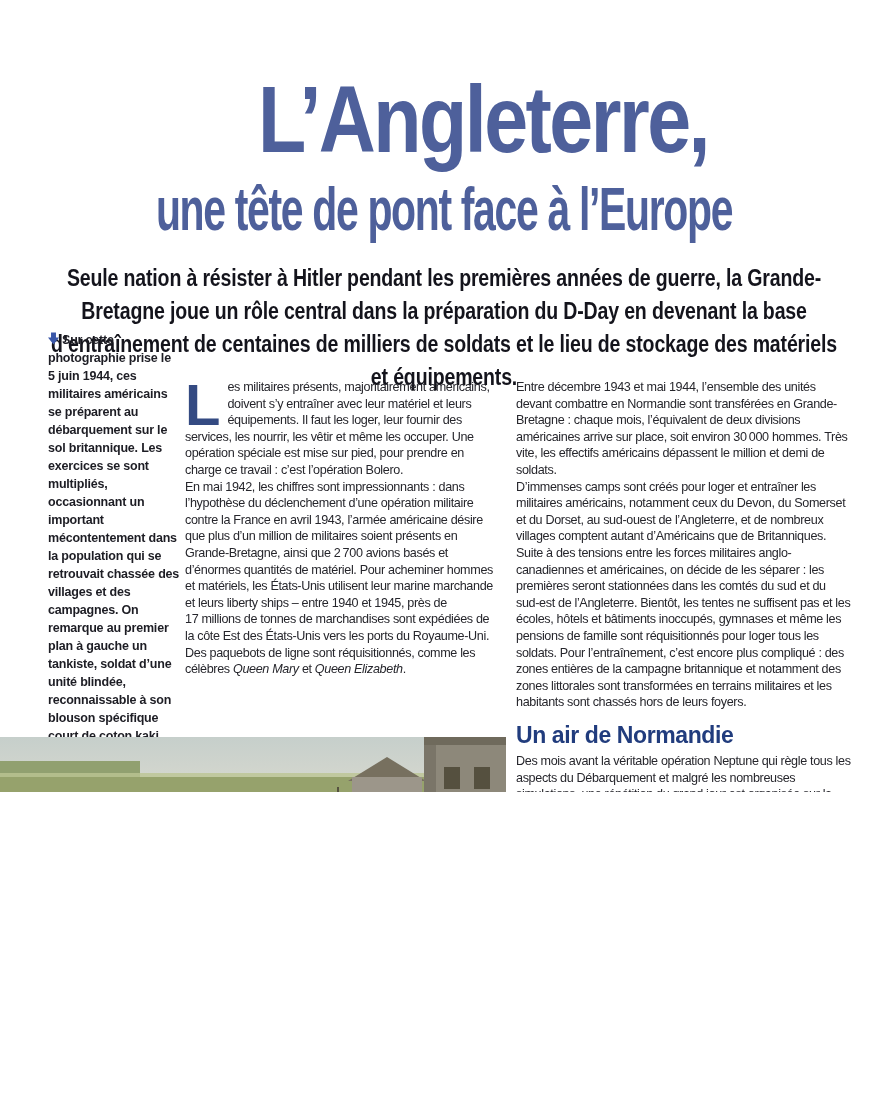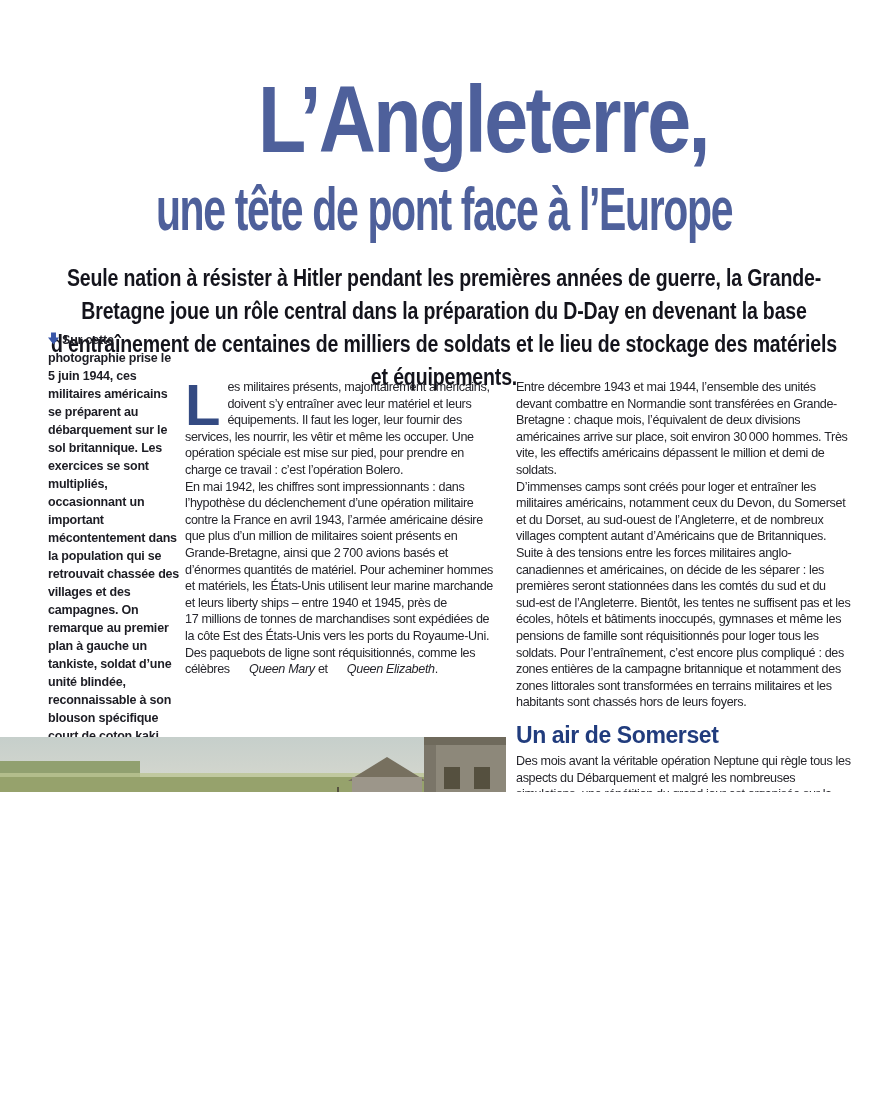--- a/index.html
+++ b/index.html
@@ -27,21 +27,21 @@
   .col{position:absolute;top:379px;font-size:12.6px;line-height:16.6px;
        letter-spacing:-.35px;color:#26262c;text-align:left;}
   .col1{left:185px;width:311px;}
   .col2{left:516px;width:336px;}
   .p{margin:0;}
   .h{font-size:23px;line-height:1.1;color:#213c7d;margin:13px 0 5px;letter-spacing:-.4px;
      font-weight:bold;}
   .col2 .h{margin-top:12px;}
   .dropcap{float:left;font-size:58px;line-height:44px;font-weight:bold;color:#344a82;
            margin:4px 7px 0 0;letter-spacing:0;}
-  i{font-style:italic;margin-left:16px;}
+  i{font-style:italic;}
   .endmark{color:#2f3c6e;font-size:10px;letter-spacing:0;}
 
   
   .photo{position:absolute;left:0;top:737px;width:506px;height:373px;margin:0;}
   .photo svg{display:block;width:100%;height:100%;}
 
   
   .pagenum{position:absolute;right:31px;top:1042px;width:58px;height:58px;}
   .pagenum svg{position:absolute;inset:0;}
   .pagenum .num{position:absolute;inset:0;display:flex;align-items:center;justify-content:center;
@@ -68,21 +68,21 @@
   <section class="col col1">
     <p class="p">
       <span class="dropcap">L</span><span>es militaires présents, majoritairement américains, doivent s’y entraîner avec leur matériel et leurs équipements. Il faut les loger, leur fournir des services, les nourrir, les vêtir et même les occuper. Une opération spéciale est mise sur pied, pour prendre en charge ce travail&nbsp;: c’est l’opération Bolero.</span>
     </p>
     <p class="p"><span>En mai 1942, les chiffres sont impressionnants&nbsp;: dans l’hypothèse du déclenchement d’une opération militaire contre la France en avril 1943, l’armée américaine désire que plus d’un million de militaires soient présents en Grande-Bretagne, ainsi que 2 700 avions basés et d’énormes quantités de matériel. Pour acheminer hommes et matériels, les États-Unis utilisent leur marine marchande et leurs liberty ships – entre 1940 et 1945, près de 17&nbsp;millions de tonnes de marchandises sont expédiées de la côte Est des États-Unis vers les ports du Royaume-Uni. Des paquebots de ligne sont réquisitionnés, comme les célèbres </span><i>Queen Mary</i><span> et </span><i>Queen Elizabeth</i><span>.</span></p>
   </section>
 
   <section class="col col2">
     <p class="p">Entre décembre 1943 et mai 1944, l’ensemble des unités devant combattre en Normandie sont transférées en Grande-Bretagne&nbsp;: chaque mois, l’équivalent de deux divisions américaines arrive sur place, soit environ 30 000 hommes. Très vite, les effectifs américains dépassent le million et demi de soldats.</p>
     <p class="p">D’immenses camps sont créés pour loger et entraîner les militaires américains, notamment ceux du Devon, du Somerset et du Dorset, au sud-ouest de l’Angleterre, et de nombreux villages comptent autant d’Américains que de Britanniques. Suite à des tensions entre les forces militaires anglo-canadiennes et américaines, on décide de les séparer&nbsp;: les premières seront stationnées dans les comtés du sud et du sud-est de l’Angleterre. Bientôt, les tentes ne suffisent pas et les écoles, hôtels et bâtiments inoccupés, gymnases et même les pensions de famille sont réquisitionnés pour loger tous les soldats. Pour l’entraînement, c’est encore plus compliqué&nbsp;: des zones entières de la campagne britannique et notamment des zones littorales sont transformées en terrains militaires et les habitants sont chassés hors de leurs foyers.</p>
-    <h2 class="h">Un air de Somerset</h2>
+    <h2 class="h">Un air de Normandie</h2>
     <p class="p"><span>Des mois avant la véritable opération Neptune qui règle tous les aspects du Débarquement et malgré les nombreuses simulations, une répétition du grand jour est organisée sur la plage de galets britannique de Slapton Sands, dans le Devon, qui ressemble à s’y méprendre au niveau de sa topographie à plusieurs sections de la plage d’Utah Beach&nbsp;: à une plage de graviers succède une bande de terre, avant de rencontrer une étendue d’eau (ici, un lac). Pour ne pas risquer la moindre fuite sur le plan à venir, les habitants de la région sont évacués&nbsp;: plus de 3 000 personnes doivent quitter leur maison. Le 3 mai 1944, l’exercice Fabius est organisé sur plusieurs plages des côtes sud et est de l’Angleterre&nbsp;: navires au large, mise à l’eau de barges de débarquement et débarquement en force d’infanterie et de blindés. Devant son succès, le </span><i>Supreme Headquarters Allied Expeditionary Force</i><span> (qui a succédé au COSSAC) donne le feu vert à l’opération Neptune. </span><span class="endmark">■</span></p>
   </section>
 
   <figure class="photo" role="img" aria-label="Photographie colorisée : colonne de half-tracks et camions américains à l'étoile blanche, soldats casqués le long d'une route de terre bordée de tentes et de bâtiments en pierre, 5 juin 1944">
     <svg viewBox="0 0 506 373" preserveAspectRatio="none" aria-hidden="true">
       <defs>
         <linearGradient id="sky" x1="0" y1="0" x2="0" y2="1">
           <stop offset="0" stop-color="#c6cfcb"></stop>
             <stop offset="1" stop-color="#e7e1d2"></stop>
         </linearGradient>

